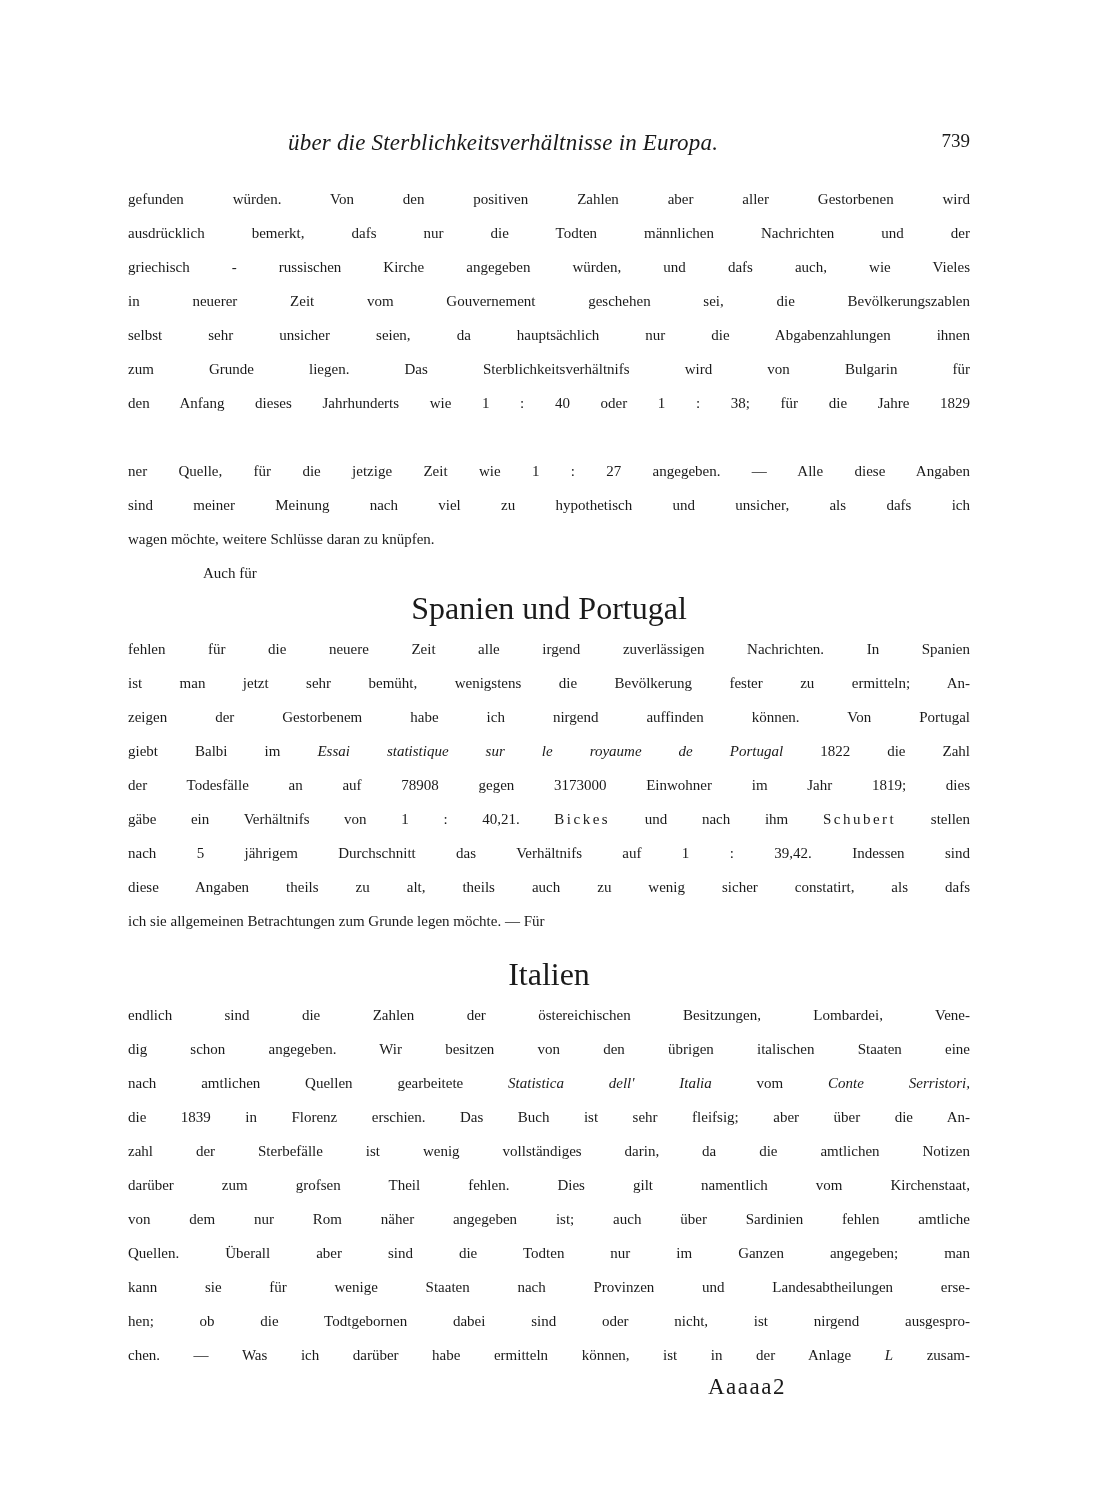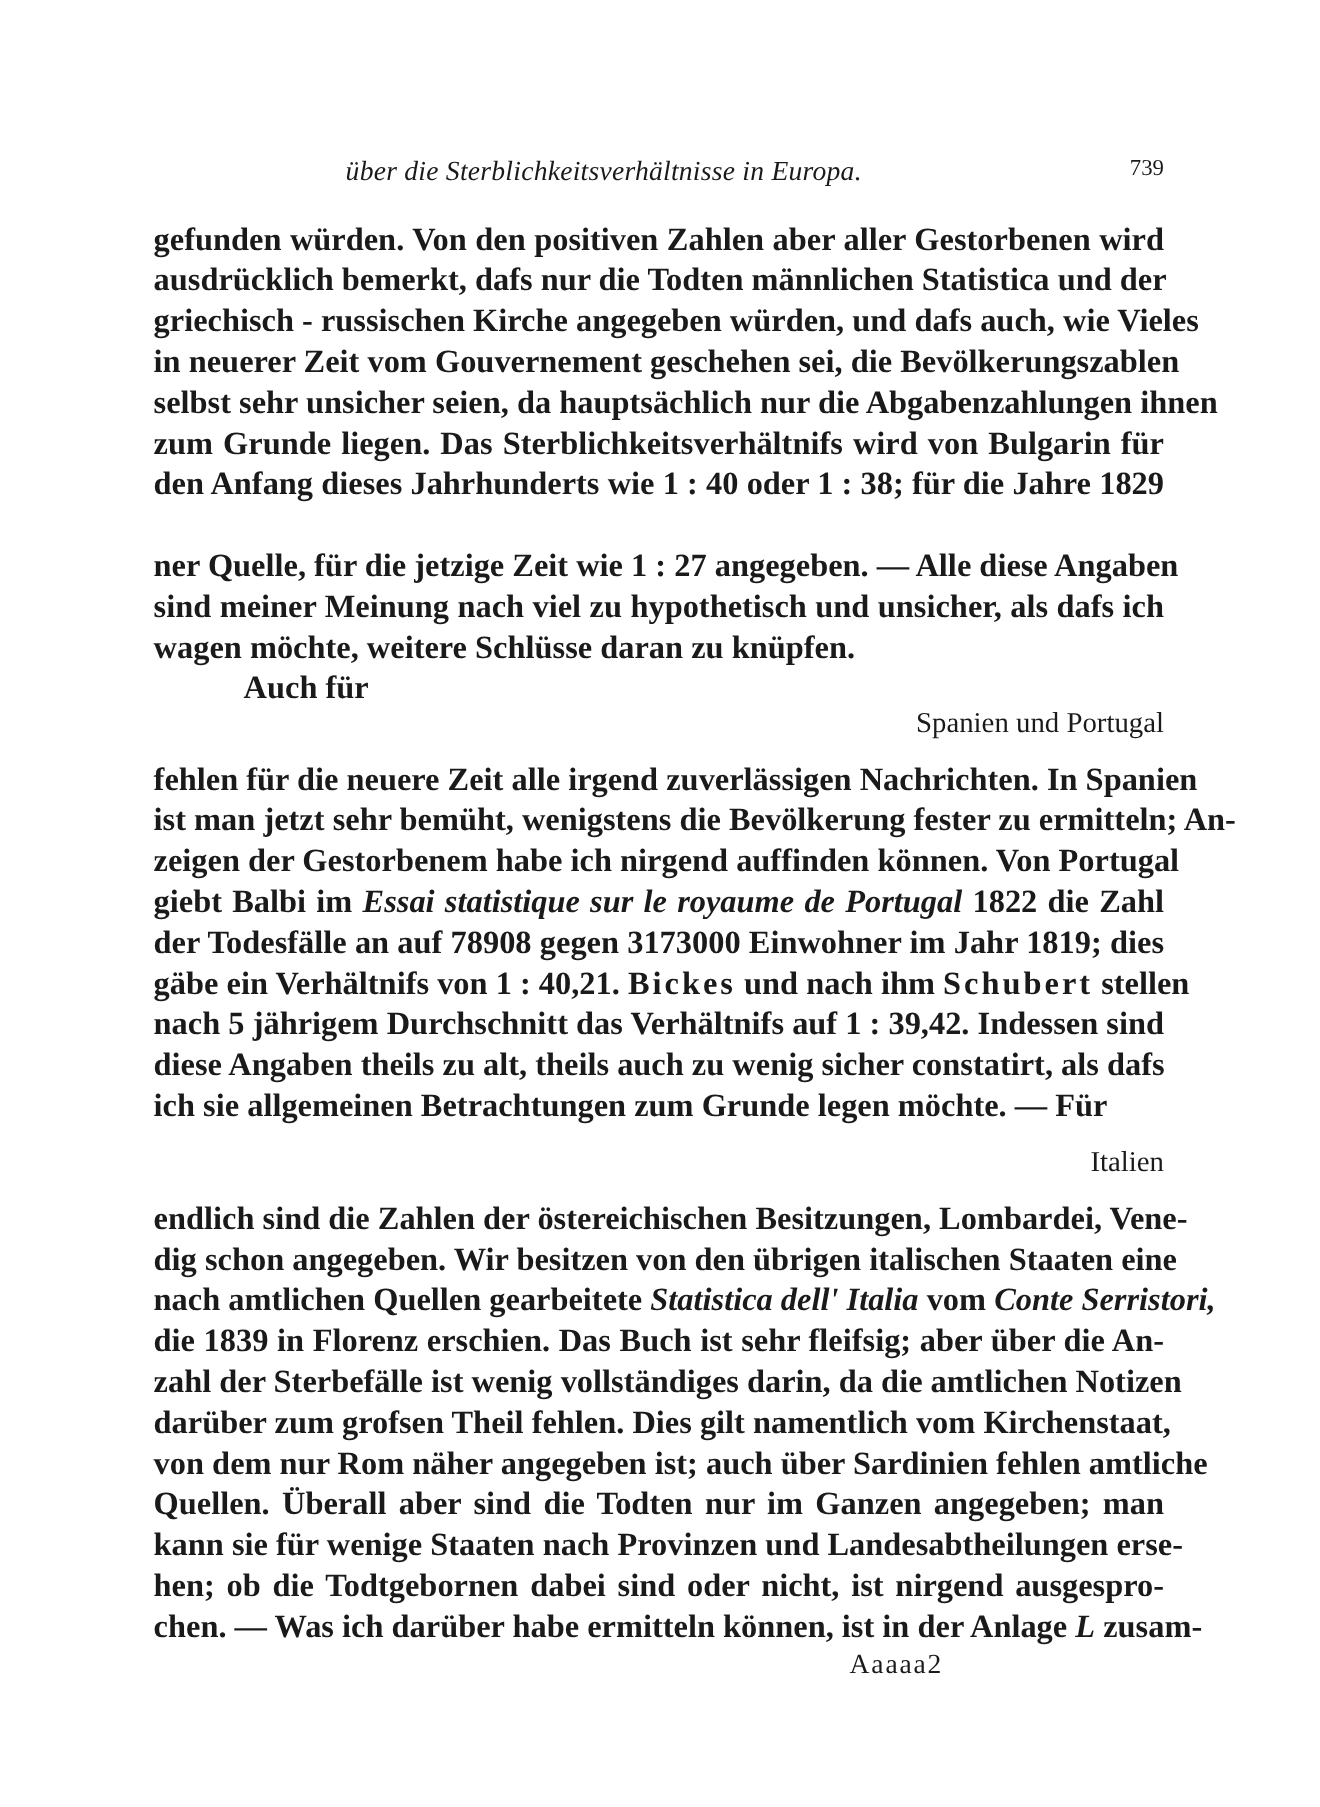--- a/index.html
+++ b/index.html
@@ -2,41 +2,41 @@
 <html><head>
 <meta charset="utf-8">
 <style>
   html, body { margin: 0; padding: 0; background: #ffffff; }
   body { width: 1100px; height: 1506px; position: relative; overflow: hidden;
          font-family: "Liberation Serif", "DejaVu Serif", serif; color: #1a1a1a; }
   .page { position: absolute; left: 0; top: 12px; width: 1100px; height: 1506px; }
   .running-head { position: absolute; top: 118px; left: 128px; width: 842px; height: 34px; }
   .running-title { position: absolute; left: 160px; top: 0; font-style: italic; font-size: 23px; letter-spacing: 0.2px; }
   .page-number { position: absolute; right: 0; top: 0; font-size: 19px; }
-  .line { position: absolute; left: 128px; width: 842px; font-size: 27px; line-height: 34px;
-          white-space: nowrap; text-align: justify; text-align-last: justify; font-weight: bold; }
+  .line { position: absolute; left: 128px; width: 842px; font-size: 15px; line-height: 34px;
+          white-space: nowrap; text-align: justify; text-align-last: justify; }
   .line.last { text-align-last: left; }
   .line.indent { left: 203px; width: auto; text-align-last: left; }
-  .heading { position: absolute; left: 128px; width: 842px; text-align: right; font-size: 24px; }
+  .heading { position: absolute; left: 128px; width: 842px; text-align: center; font-size: 32px; }
   .signature { position: absolute; left: 708px; font-size: 23px; letter-spacing: 1.5px; }
   em { font-style: italic; }
   .sp { letter-spacing: 2.5px; margin-top: 43px; }
 </style>
 </head>
 <body>
 
 <div class="page">
 
   <div class="running-head">
     <span class="running-title">über die Sterblichkeitsverhältnisse in Europa.</span>
     <span class="page-number">739</span>
   </div>
 
   <div class="line" style="top:170px">gefunden würden.  Von den positiven Zahlen aber aller Gestorbenen wird</div>
-  <div class="line" style="top:204px">ausdrücklich bemerkt, dafs nur die Todten männlichen Statistica und der</div>
+  <div class="line" style="top:204px">ausdrücklich bemerkt, dafs nur die Todten männlichen Nachrichten und der</div>
   <div class="line" style="top:238px">griechisch - russischen Kirche angegeben würden, und dafs auch, wie Vieles</div>
   <div class="line" style="top:272px">in neuerer Zeit vom Gouvernement geschehen sei, die Bevölkerungszablen</div>
   <div class="line" style="top:306px">selbst sehr unsicher seien, da hauptsächlich nur die Abgabenzahlungen ihnen</div>
   <div class="line" style="top:340px">zum Grunde liegen.  Das Sterblichkeitsverhältnifs wird von Bulgarin für</div>
   <div class="line" style="top:374px">den Anfang dieses Jahrhunderts wie 1 : 40 oder 1 : 38; für die Jahre 1829</div>
   <div class="line" style="top:442px">ner Quelle, für die jetzige Zeit wie 1 : 27 angegeben. —  Alle diese Angaben</div>
   <div class="line" style="top:476px">sind meiner Meinung nach viel zu hypothetisch und unsicher, als dafs ich</div>
   <div class="line last" style="top:510px">wagen möchte, weitere Schlüsse daran zu knüpfen.</div>
   <div class="line indent" style="top:544px">Auch für</div>
 

